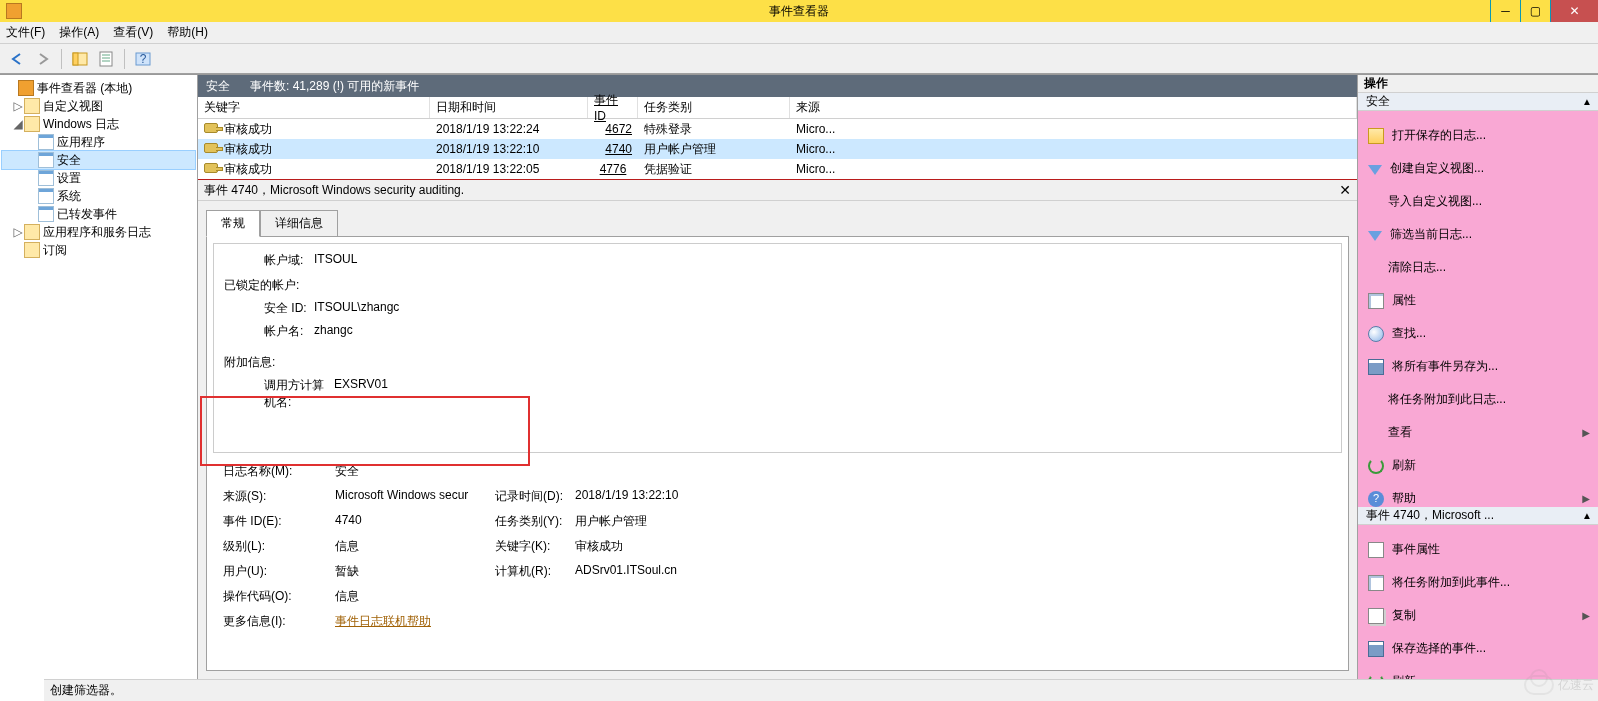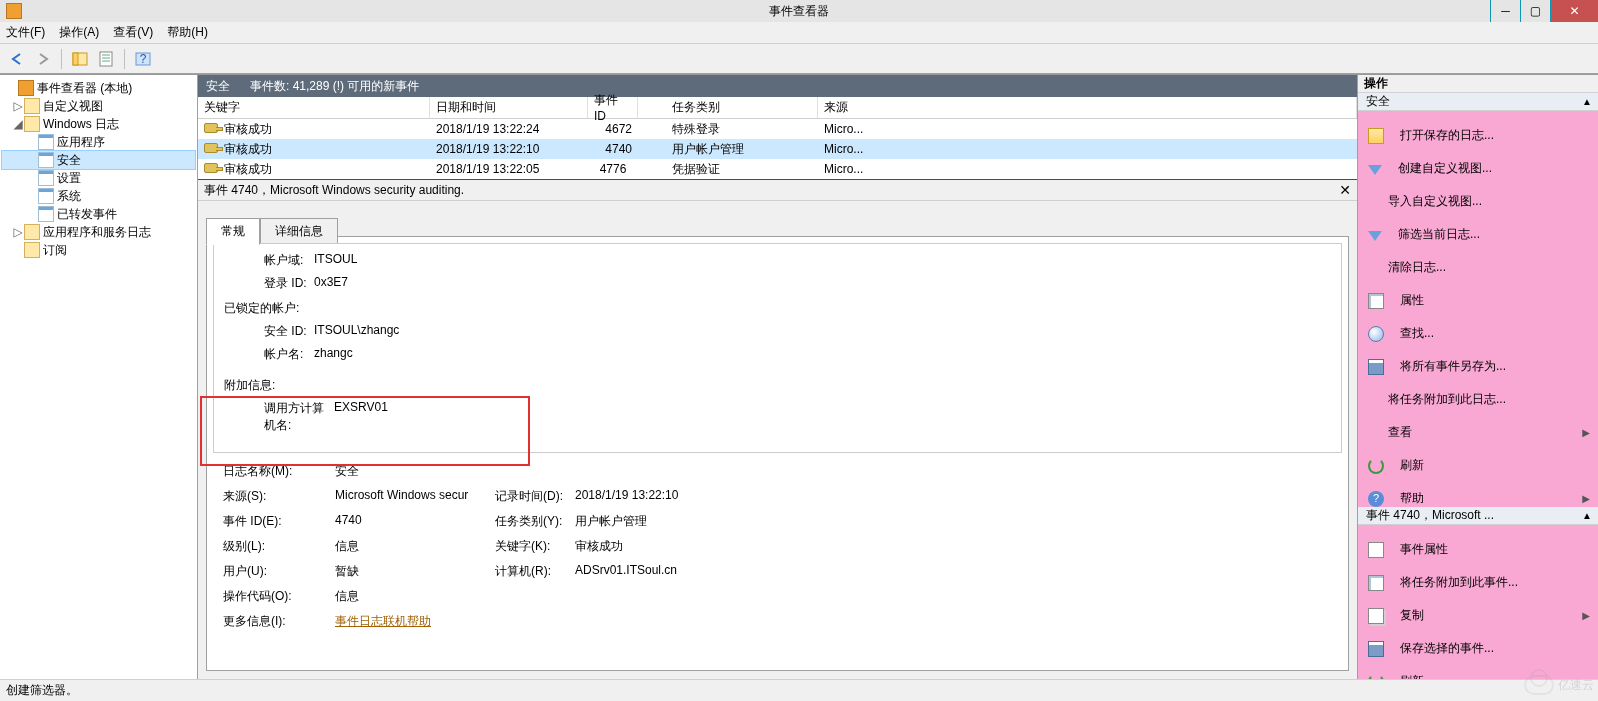--- a/index.html
+++ b/index.html
@@ -1,17 +1,17 @@
 <!DOCTYPE html>
 <html><head>
 <meta charset="utf-8">
 <style>
 * { margin: 0; padding: 0; box-sizing: border-box; font-family: "Microsoft YaHei", "Segoe UI", Tahoma, sans-serif; font-size: 12px; }
 body { width: 1598px; height: 701px; background: #fff; display: flex; flex-direction: column; overflow: hidden; }
-.titlebar { background: #e5e5e5; height: 22px; display: flex; align-items: center; position: relative; }
+.titlebar { background: #fde047; height: 22px; display: flex; align-items: center; position: relative; }
 .titlebar-title { position: absolute; left: 50%; transform: translateX(-50%); color: #000; font-size: 12px; }
 .titlebar-icon { width: 16px; height: 16px; margin-left: 6px; background: #f0a030; border: 1px solid #b87820; }
 .win-controls { position: absolute; right: 0; top: 0; display: flex; height: 22px; }
 .win-btn { width: 30px; height: 22px; display: flex; align-items: center; justify-content: center; border-left: 1px solid #0b98b5; color: #000; }
 .win-close { background: #c75050; width: 48px; color: #fff; }
 .menubar { background: #f0f0f0; height: 22px; display: flex; align-items: center; border-bottom: 1px solid #d0d0d0; padding: 0 6px; }
 .menubar span { margin-right: 14px; cursor: default; }
 .toolbar { background: #f0f0f0; height: 30px; display: flex; align-items: center; border-bottom: 1px solid #a0a0a0; padding: 0 6px; gap: 4px; }
 .tbtn { width: 22px; height: 22px; display: inline-flex; align-items: center; justify-content: center; border: 1px solid transparent; }
 .tsep { width: 1px; height: 20px; background: #c0c0c0; margin: 0 3px; }
@@ -22,66 +22,66 @@
 .tree-icon { width: 16px; height: 16px; margin-right: 3px; display: inline-block; }
 .ico-root { background: #f0a030; border: 1px solid #b87820; }
 .ico-folder { background: #ffe9a8; border: 1px solid #d4b05e; }
 .ico-log { background: #fff; border: 1px solid #9fbfd9; box-shadow: inset 0 3px 0 #6ea5d9; }
 .tree-sel { background: #cce8ff; outline: 1px solid #99cfff; }
 .center-pane { flex: 1; display: flex; flex-direction: column; border-right: 1px solid #a0a0a0; min-width: 0; }
 .center-header { background: #5e6b7a; color: #fff; height: 22px; display: flex; align-items: center; padding: 0 8px; gap: 20px; }
 .list-area { flex: 0 0 auto; }
 .col-headers { display: flex; background: #fff; border-bottom: 1px solid #d0d0d0; height: 22px; }
 .col { display: flex; align-items: center; padding: 6px 6px; border-right: 1px solid #e0e0e0; }
-.c0 { width: 232px; } .c1 { width: 158px; } .c2 { width: 50px; justify-content: flex-end; } .c3 { width: 152px; margin-left: 28px; } .c4 { flex: 1; }
+.c0 { width: 232px; } .c1 { width: 158px; } .c2 { width: 50px; justify-content: flex-end; text-decoration: underline; } .c3 { width: 152px; } .c4 { flex: 1; }
 .rows { }
 .row { display: flex; height: 20px; align-items: center; }
 .row.sel { background: #cce8ff; }
 .row .cell { padding: 0 6px; overflow: hidden; white-space: nowrap; text-overflow: ellipsis; }
 .key-ico { width: 14px; height: 10px; background: #e2c25a; border: 1px solid #a78a2b; border-radius: 2px; display: inline-block; margin-right: 6px; position: relative; }
 .key-ico::after { content: ""; position: absolute; right: -6px; top: 3px; width: 6px; height: 2px; background: #e2c25a; border: 1px solid #a78a2b; border-left: none; }
 .detail-bar { background: #f0f0f0; border-top: 1px solid #b91c1c; border-bottom: 1px solid #d0d0d0; height: 22px; display: flex; align-items: center; padding: 0 6px; font-weight: normal; position: relative; }
 .detail-close { position: absolute; right: 6px; font-size: 14px; cursor: pointer; }
 .detail-body { flex: 1; background: #f0f0f0; padding: 8px; overflow: hidden; display: flex; flex-direction: column; }
 .tabs { display: flex; }
-.tab { padding: 4px 14px; border: 1px solid #a0a0a0; background: #fff; position: relative; top: 9px; }
+.tab { padding: 4px 14px; border: 1px solid #a0a0a0; background: #fff; position: relative; top: 1px; }
 .tab.inactive { background: #f0f0f0; border-bottom: 1px solid #a0a0a0; }
 .tab.active { border-bottom: 1px solid #fff; z-index: 2; }
 .tab-content { border: 1px solid #a0a0a0; background: #fff; flex: 1; padding: 6px; overflow: hidden; display: flex; flex-direction: column; }
 .scroll-box { flex: 0 0 auto; border: 1px solid #ccc; background: #fff; padding: 8px 10px; overflow-y: scroll; height: 210px; position: relative; }
 .field { display: flex; margin-bottom: 6px; }
 .field-label { width: 90px; padding-left: 40px; }
 .field-value { }
 .section-title { margin: 8px 0 6px 0; }
 .red-box { position: absolute; border: 2px solid #e03030; left: 200px; top: 396px; width: 330px; height: 70px; pointer-events: none; }
 .meta-grid { padding: 10px 10px 0; }
 .meta-row { display: flex; margin-bottom: 8px; }
 .meta-label { width: 112px; }
 .meta-val1 { width: 160px; }
 .meta-label2 { width: 80px; }
 .meta-val2 { }
 .link { color: #a16207; text-decoration: underline; cursor: pointer; }
 .actions-pane { width: 240px; background: #f9a8d4; display: flex; flex-direction: column; }
 .actions-title { background: #f0f0f0; height: 22px; display: flex; align-items: center; padding: 0 6px; border-bottom: 1px solid #d0d0d0; font-weight: bold; }
 .action-hdr { background: #e9eef5; height: 22px; display: flex; align-items: center; padding: 0 8px; border-bottom: 1px solid #d0d0d0; position: relative; }
 .action-arrow { position: absolute; right: 6px; font-size: 10px; }
-.action-item { display: flex; align-items: center; height: 23px; padding: 0 8px 0 10px; gap: 16px; cursor: default; white-space: nowrap; margin-top: 16px; }
+.action-item { display: flex; align-items: center; height: 23px; padding: 0 8px 0 10px; gap: 8px; cursor: default; white-space: nowrap; margin-top: 16px; }
 .action-item.indent { padding-left: 30px; }
 .action-arrow-r { margin-left: auto; font-size: 10px; color: #555; }
 .ai { width: 16px; height: 16px; display: inline-block; }
 .ai-open { background: linear-gradient(#ffe9a8,#ffd060); border: 1px solid #c99a20; }
 .ai-filter { width: 0; height: 0; border-left: 7px solid transparent; border-right: 7px solid transparent; border-top: 10px solid #6aa0e0; margin-top: 2px; }
 .ai-prop { background: #fff; border: 1px solid #888; box-shadow: inset 2px 2px 0 #b0c4de; }
 .ai-find { background: radial-gradient(circle at 5px 5px,#fff,#8ab4e8); border-radius: 50%; border: 1px solid #5a7ca8; }
 .ai-save { background: #7a9cc6; border: 1px solid #4a6c96; box-shadow: inset 0 3px 0 #fff; }
 .ai-refresh { border: 2px solid #3a9a3a; border-radius: 50%; border-top-color: transparent; }
 .ai-help { background: #5a8dd8; border-radius: 50%; color: #fff; text-align: center; line-height: 14px; font-size: 11px; }
 .ai-evprop { background: #fff; border: 1px solid #888; }
 .ai-copy { background: #fff; border: 1px solid #888; box-shadow: 2px 2px 0 #d0d0d0; }
-.statusbar { height: 22px; background: #f0f0f0; border-top: 1px solid #d0d0d0; display: flex; align-items: center; padding: 0 6px; }
+.statusbar { height: 22px; background: #f0f0f0; border-top: 1px solid #d0d0d0; display: flex; align-items: center; padding: 0 6px; margin-left: 44px; }
 .watermark { position: absolute; right: 4px; bottom: 6px; opacity: 0.12; font-size: 20px; display: flex; align-items: center; gap: 4px; pointer-events: none; }
 .wm-cloud { width: 30px; height: 20px; border: 2px solid #888; border-radius: 12px; position: relative; }
 .wm-cloud::before { content: ""; position: absolute; width: 14px; height: 14px; border: 2px solid #888; border-radius: 50%; top: -8px; left: 4px; }
 svg { display: block; }
 </style>
 </head>
 <body>
 
 <div class="titlebar">
   <span class="titlebar-icon"></span>
@@ -229,24 +229,20 @@
       <div class="tabs">
         <div class="tab active">常规</div>
         <div class="tab inactive">详细信息</div>
       </div>
       <div class="tab-content">
         <div class="scroll-box">
           <div class="field">
               <div class="field-label">帐户域:</div>
               <div class="field-value">ITSOUL</div>
             </div>
-          <div class="field">
-              <div class="field-label">登录 ID:</div>
-              <div class="field-value">0x3E7</div>
-            </div>
           <div class="section-title">已锁定的帐户:</div>
           <div class="field">
               <div class="field-label">安全 ID:</div>
               <div class="field-value">ITSOUL\zhangc</div>
             </div>
           <div class="field">
               <div class="field-label">帐户名:</div>
               <div class="field-value">zhangc</div>
             </div>
           <div class="section-title" style="margin-top:14px">附加信息:</div>

